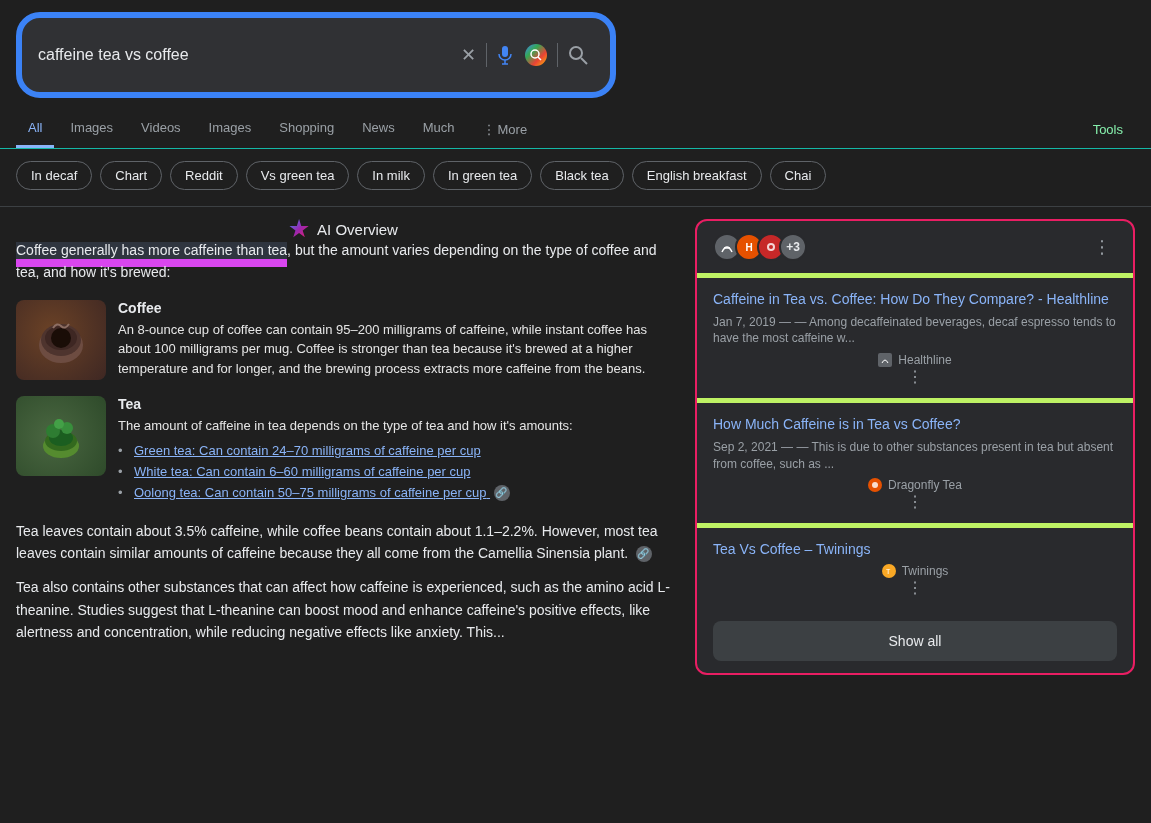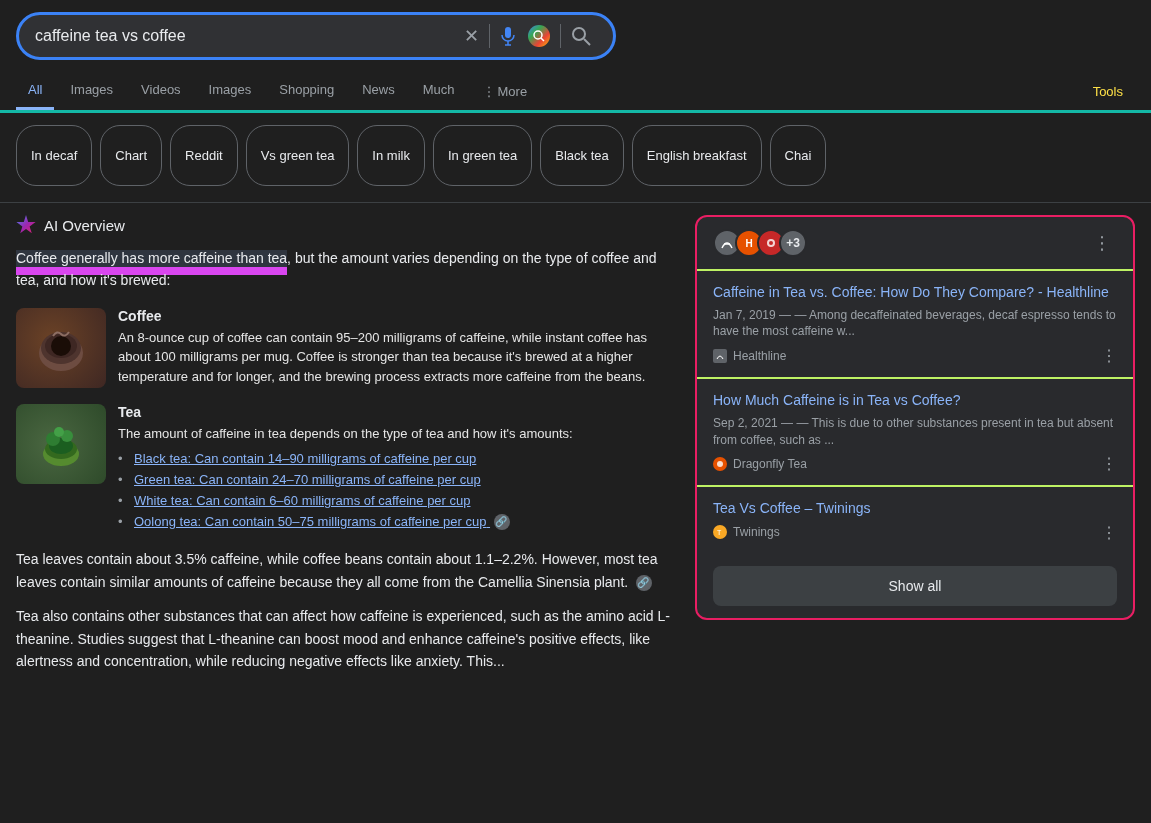--- a/index.html
+++ b/index.html
@@ -19,22 +19,22 @@
       background: #1f1f1f;
       display: flex;
       align-items: center;
       gap: 8px;
     }
     .search-bar {
       display: flex;
       align-items: center;
       background: #303134;
       border-radius: 24px;
-      border: 3px solid #3b82f6;
-      padding: 8px 16px;
+      border: 6px solid #3b82f6;
+      padding: 24px 16px;
       width: 600px;
       gap: 0;
     }
     .search-input {
       background: transparent;
       border: none;
       outline: none;
       color: #e8eaed;
       font-size: 16px;
       flex: 1;
@@ -54,21 +54,21 @@
       height: 24px;
       background: #5f6368;
       margin: 0 4px;
     }
 
     
     .nav-tabs {
       display: flex;
       align-items: center;
       padding: 0 16px;
-      border-bottom: 3px solid #14b8a6;
+      border-bottom: 1px solid #14b8a6;
       gap: 4px;
     }
     .nav-tab {
       padding: 10px 12px;
       cursor: pointer;
       color: #9aa0a6;
       font-size: 13px;
       border-bottom: 3px solid transparent;
       white-space: nowrap;
     }
@@ -82,35 +82,35 @@
       gap: 2px;
       padding: 10px 12px;
       cursor: pointer;
       color: #9aa0a6;
       font-size: 13px;
     }
     .tools-btn {
       margin-left: auto;
       padding: 10px 12px;
       cursor: pointer;
-      color: #fde047;
+      color: #86efac;
       font-size: 13px;
     }
 
     
     .filter-chips {
       display: flex;
       align-items: center;
       padding: 12px 16px;
       gap: 8px;
       flex-wrap: nowrap;
       overflow-x: auto;
     }
     .chip {
-      padding: 22px 14px;
+      padding: 6px 14px;
       border-radius: 20px;
       border: 1px solid #5f6368;
       background: transparent;
       color: #e8eaed;
       font-size: 13px;
       cursor: pointer;
       white-space: nowrap;
     }
 
     
@@ -124,22 +124,22 @@
     .left-panel {
       flex: 1;
       max-width: 680px;
       padding-right: 24px;
     }
 
     .ai-overview-header {
       display: flex;
       align-items: center;
       gap: 8px;
-      margin-bottom: 12px;
       padding-top: 8px;
+      justify-content: center;
     }
 
     .overview-intro {
       font-size: 14px;
       line-height: 1.6;
       color: #e8eaed;
       margin-bottom: 16px;
     }
     .highlight-text {
       background: rgba(138, 180, 248, 0.15);
@@ -284,21 +284,21 @@
       background: none;
       border: none;
       color: #9aa0a6;
       cursor: pointer;
       font-size: 18px;
       padding: 2px 6px;
     }
 
     .article-item {
       padding: 12px 16px;
-      border-top: 2px solid #bef264;
+      border-top: 5px solid #bef264;
     }
     .article-item:first-child { border-top: none; }
 
     .article-title {
       font-size: 14px;
       font-weight: 500;
       color: #8ab4f8;
       margin-bottom: 4px;
       line-height: 1.4;
       cursor: pointer;
@@ -307,21 +307,22 @@
     .article-date {
       font-size: 12px;
       color: #9aa0a6;
       margin-bottom: 6px;
       line-height: 1.4;
     }
 
     .article-source-row {
       display: flex;
       align-items: center;
-      justify-content: space-between;
+      justify-content: flex-start;
+      flex-direction: column;
     }
     .article-source {
       display: flex;
       align-items: center;
       gap: 6px;
       color: #9aa0a6;
       font-size: 12px;
     }
     .source-icon {
       width: 14px;
@@ -474,21 +475,20 @@
           <ellipse cx="30" cy="32" rx="12" ry="8" fill="#1b5e20"></ellipse>
           <circle cx="22" cy="25" r="7" fill="#2e7d32"></circle>
           <circle cx="36" cy="22" r="6" fill="#388e3c"></circle>
           <circle cx="28" cy="18" r="5" fill="#43a047"></circle>
         </svg>
       </div>
       <div class="item-content">
         <div class="item-title">Tea</div>
         <div class="item-desc">The amount of caffeine in tea depends on the type of tea and how it's amounts:</div>
         <ul class="bullet-list">
-          <li class="highlighted">Black tea: Can contain 14–90 milligrams of caffeine per cup</li>
           <li class="highlighted">Green tea: Can contain 24–70 milligrams of caffeine per cup</li>
           <li class="highlighted">White tea: Can contain 6–60 milligrams of caffeine per cup</li>
           <li class="highlighted">
             <span>Oolong tea: Can contain 50–75 milligrams of caffeine per cup</span>
             <span class="citation-icon">🔗</span>
           </li>
         </ul>
       </div>
     </div>
 

